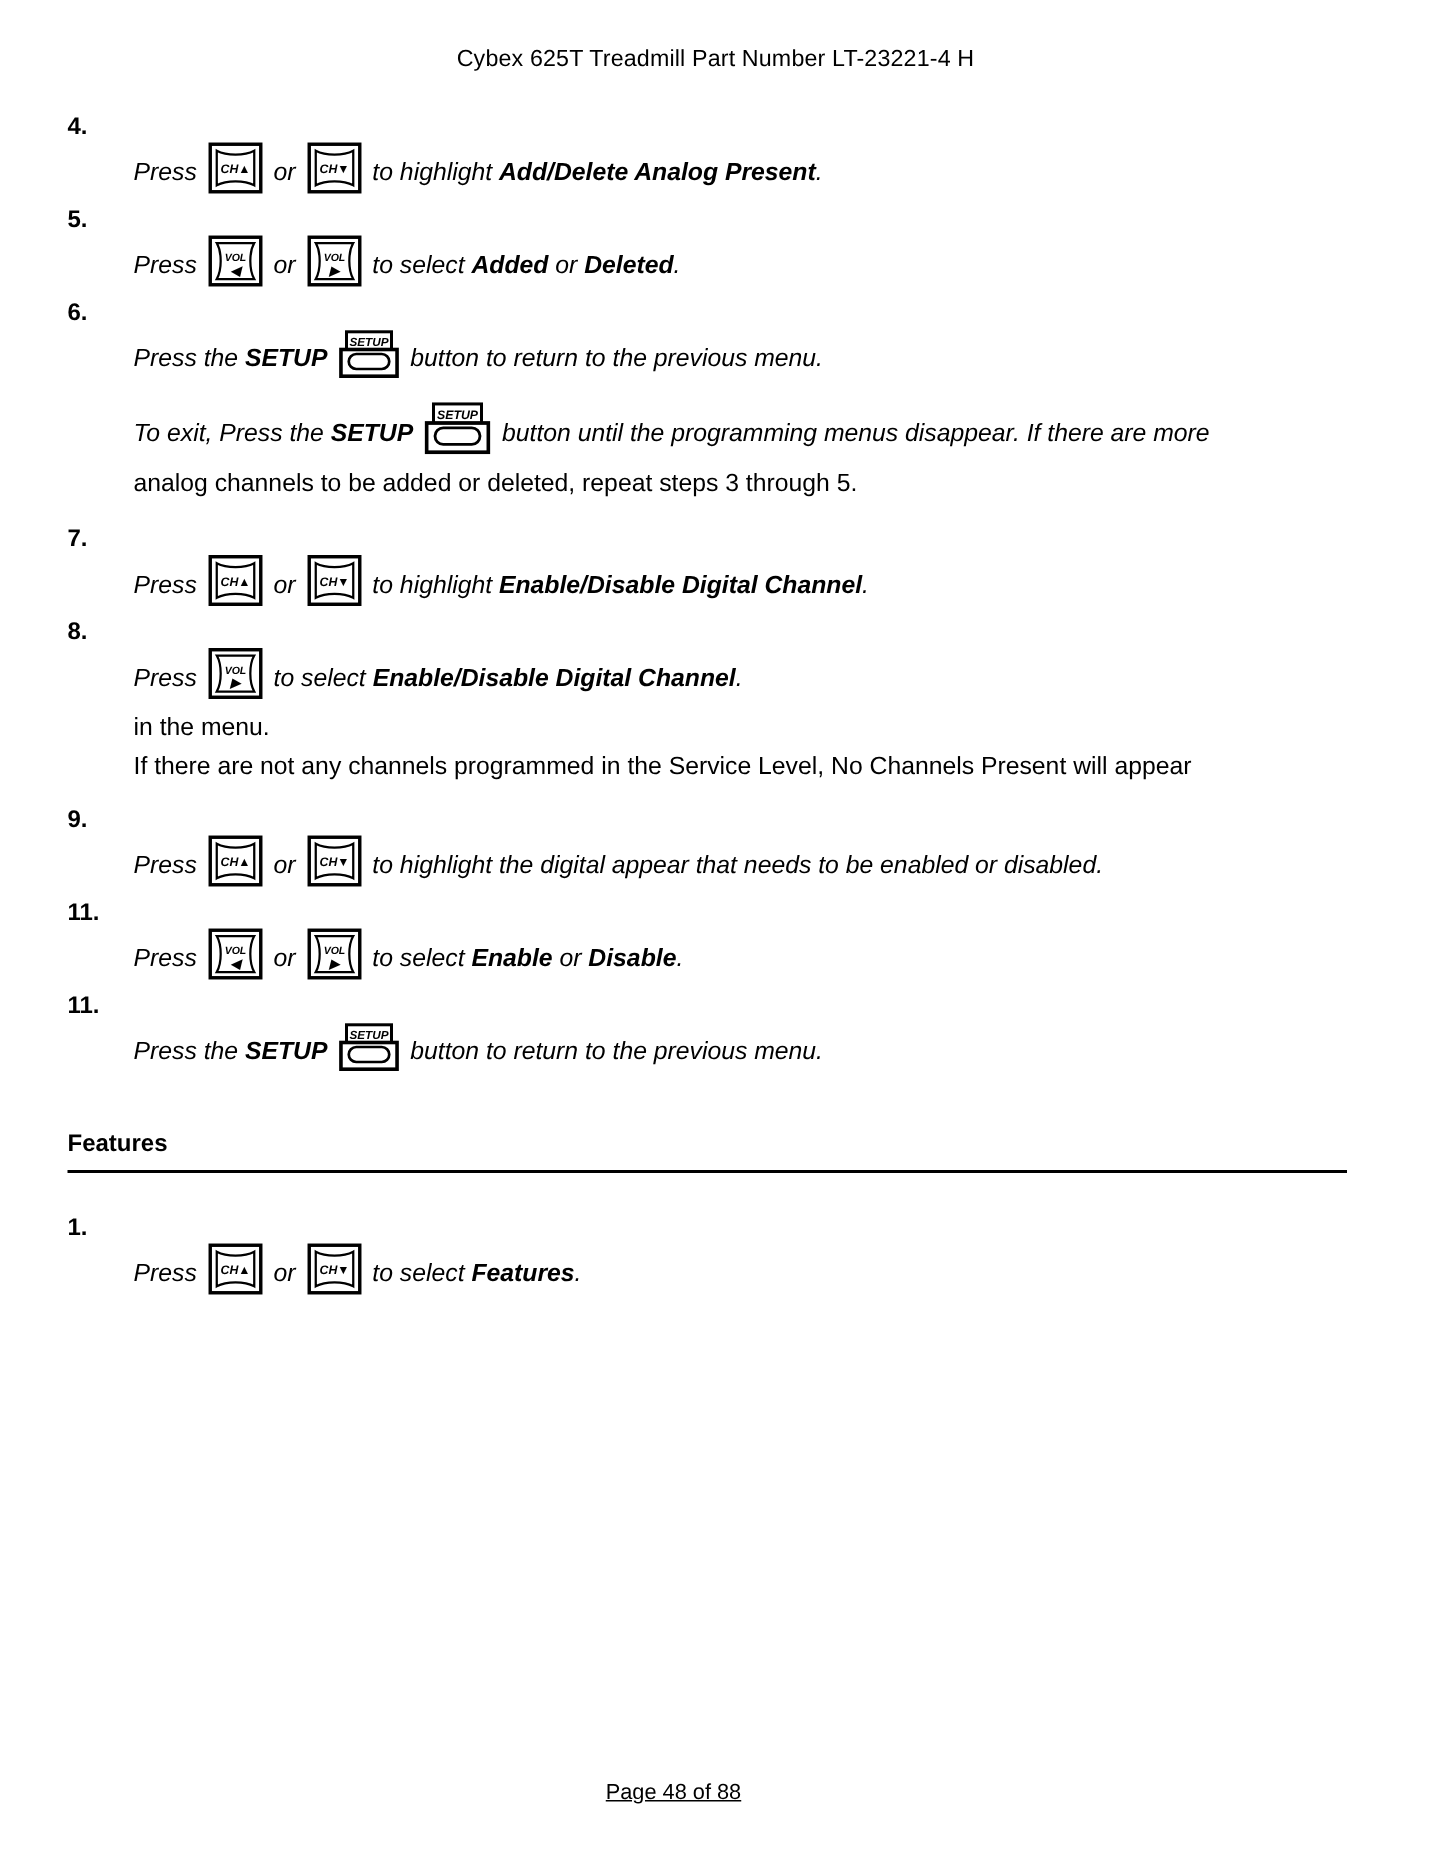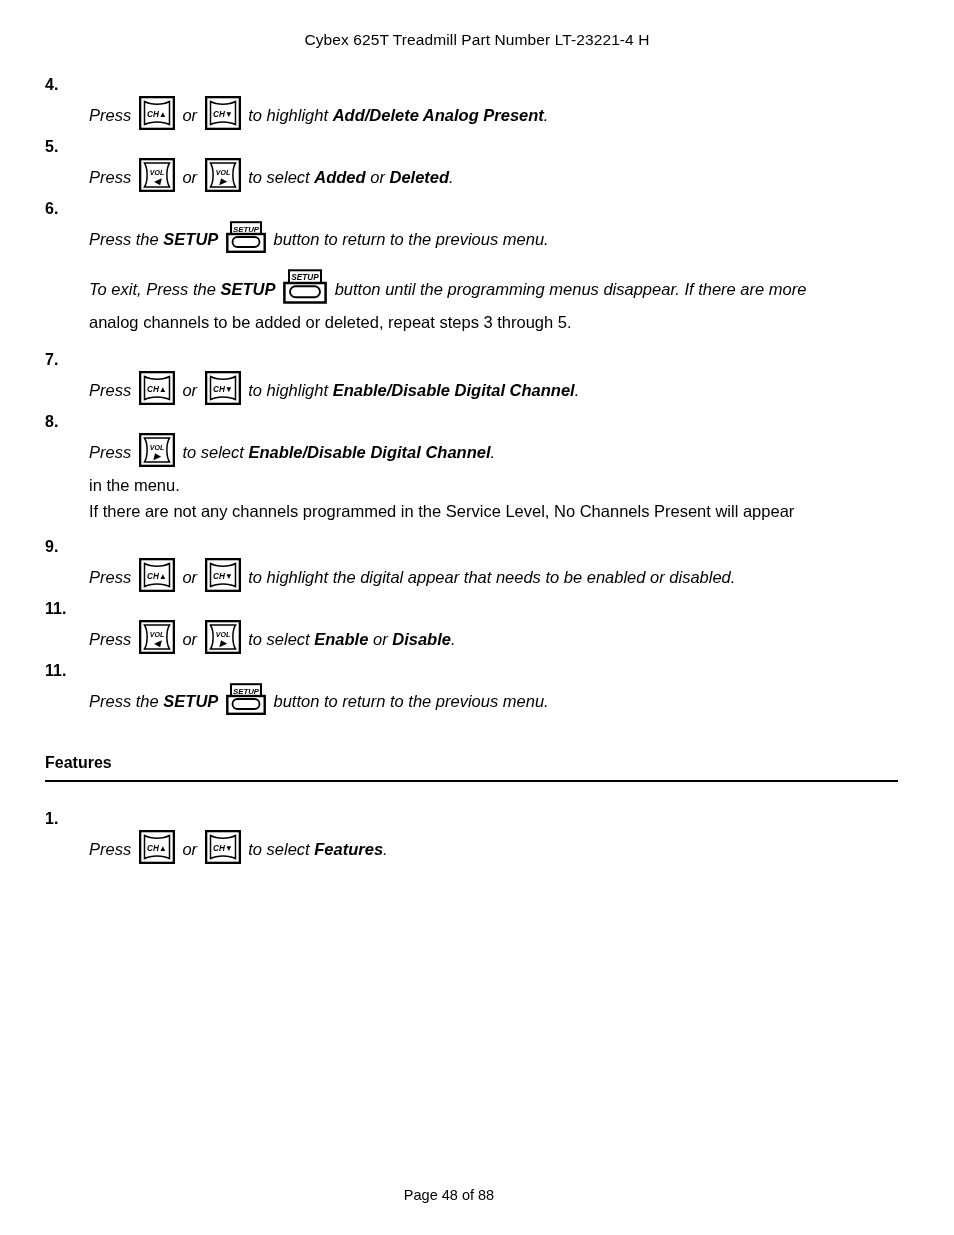--- a/index.html
+++ b/index.html
@@ -37,20 +37,21 @@
 
   
   .page-footer {
     position: absolute;
     top: 1186px;
     left: 0;
     width: 898px;
     text-align: center;
     font-size: 14.5px;
     line-height: 18px;
+    text-decoration: underline;
   }
 
   
   .content {
     position: absolute;
     left: 45px;
     top: 74px;
     width: 855px;
   }
 

